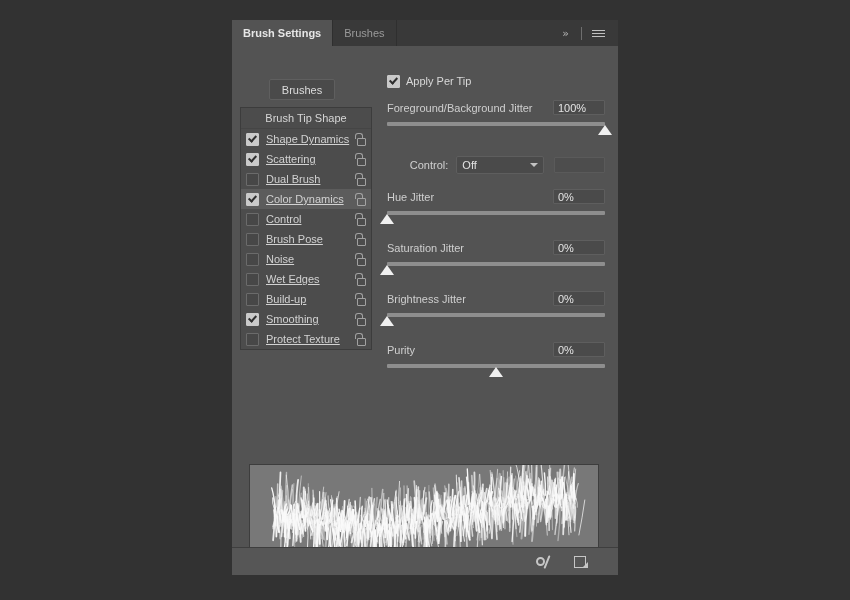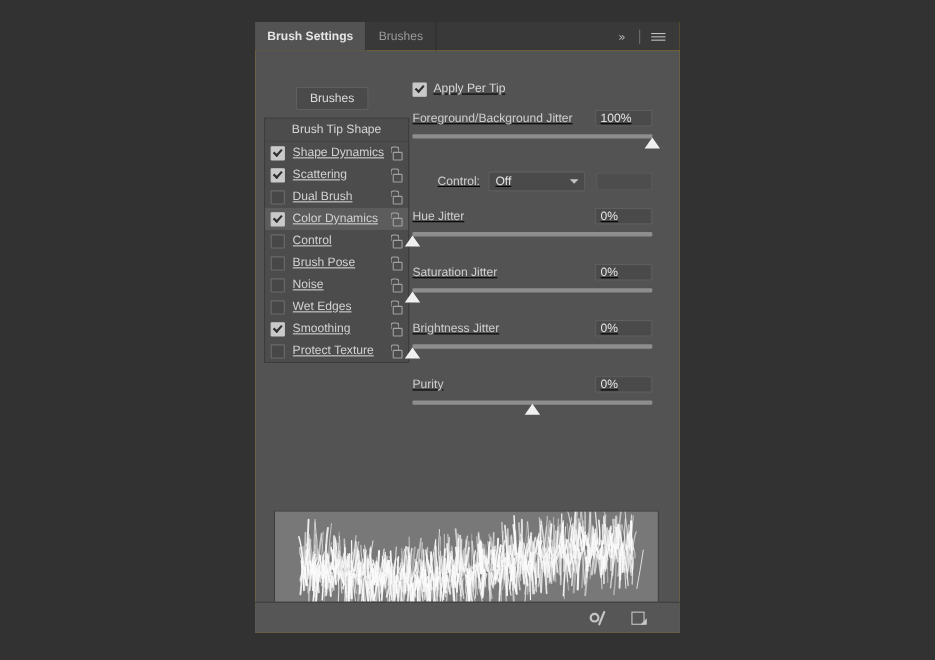--- a/index.html
+++ b/index.html
@@ -17,21 +17,21 @@
     -webkit-font-smoothing: antialiased;
   }
 
   
   #panel {
     position: absolute;
     left: 232px;
     top: 20px;
     width: 386px;
     height: 555px;
-    background: #eab308;
+    background: #fef9c3;
     box-shadow: 0 0 0 0 transparent;
   }
 
   
   #tabbar {
     position: relative;
     height: 26px;
     background: #393939;
     display: flex;
     align-items: stretch;
@@ -204,24 +204,23 @@
     top: 5px;
     width: 7px;
     height: 6px;
     border: 1.5px solid #b0b0b0;
     border-radius: 1px;
   }
 
   
   #rightcol {
     position: absolute;
-    left: 143px;
+    left: 155px;
     top: 28px;
     width: 218px;
-    text-decoration: underline;
   }
   .ctl-check-row {
     display: flex;
     align-items: center;
     height: 14px;
     margin-bottom: 11px;
   }
   .ctl-check-row .cbx { margin-right: 6px; }
   .ctl-check-row .txt {
     font-size: 11px;
@@ -485,20 +484,28 @@
             <span class="cbx"></span>
             <span class="lbl">Noise</span>
             <span class="lock">
               <span class="shackle"></span>
               <span class="bodyb"></span>
             </span>
           </div>
           <div class="optrow">
             <span class="cbx"></span>
             <span class="lbl">Wet Edges</span>
+            <span class="lock">
+              <span class="shackle"></span>
+              <span class="bodyb"></span>
+            </span>
+          </div>
+          <div class="optrow">
+            <span class="cbx"></span>
+            <span class="lbl">Build-up</span>
             <span class="lock">
               <span class="shackle"></span>
               <span class="bodyb"></span>
             </span>
           </div>
           <div class="optrow">
             <span class="cbx on"></span>
             <span class="lbl">Smoothing</span>
             <span class="lock">
               <span class="shackle"></span>

